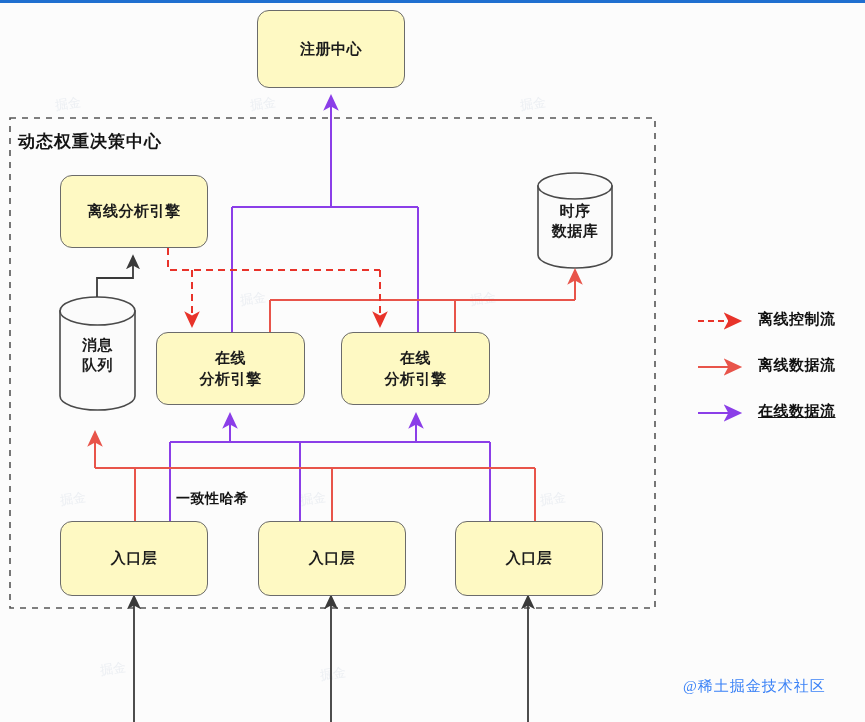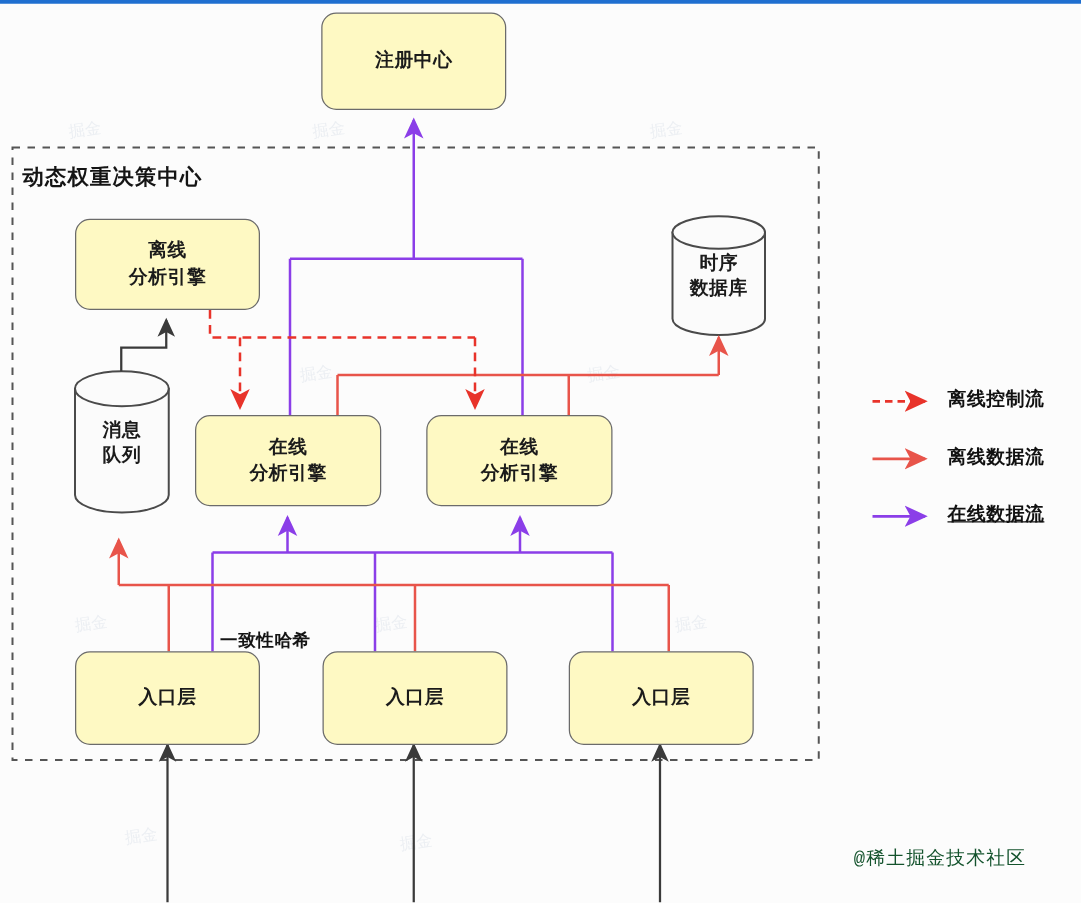--- a/index.html
+++ b/index.html
@@ -11,22 +11,22 @@
         justify-content:center;text-align:center;color:#1b1b1b;
         font-size:15px;font-weight:600;line-height:1.35;letter-spacing:.5px;}
   .rbox{border:1.6px solid #6b6b6b;border-radius:12px;background:#fef9c3;}
   .cyl-label{position:absolute;display:flex;align-items:center;justify-content:center;
              text-align:center;font-size:15px;font-weight:600;color:#1b1b1b;line-height:1.35;
              letter-spacing:.5px;}
   .zone-title{position:absolute;font-size:17px;font-weight:700;color:#141414;letter-spacing:1px;}
   .edge-label{position:absolute;font-size:14px;font-weight:600;color:#141414;letter-spacing:.5px;}
   .legend-row{position:absolute;display:flex;align-items:center;}
   .legend-text{font-size:15px;font-weight:700;color:#111;letter-spacing:.5px;margin-left:12px;}
-  .watermark{position:absolute;font-size:15px;color:#14532d;letter-spacing:1px;
-             font-family:Liberation Mono, monospace;}
+  .watermark{position:absolute;font-size:15px;color:#3b82f6;letter-spacing:1px;
+             font-family:Liberation Serif, serif;}
   .wm-bg{position:absolute;color:#eceff3;font-size:13px;transform:rotate(-8deg);
          font-family:"Liberation Serif",serif;user-select:none;}
   .topbar{position:absolute;left:0;top:0;width:865px;height:3px;background:#1f6fd0;}
 </style>
 </head>
 <body>
 
 <div id="stage">
 
   <div class="topbar"></div>
@@ -108,21 +108,21 @@
     <path d="M698,367 L740,367" fill="none" stroke="#e8544a" stroke-width="2.2" marker-end="url(#arrRed)"></path>
     <path d="M698,413 L740,413" fill="none" stroke="#8b3ee8" stroke-width="2.2" marker-end="url(#arrPurple)"></path>
   </svg>
 
   <div class="node rbox" style="left:257px;top:10px;width:148px;height:78px;">
     <span>注册中心</span>
   </div>
 
   <div class="zone-title" style="left:18px;top:130px;">动态权重决策中心</div>
 
-  <div class="node rbox" style="left:60px;top:175px;width:148px;height:73px;flex-direction:column;">
+  <div class="node rbox" style="left:60px;top:175px;width:148px;height:73px;flex-direction:row;">
     <span>离线</span>
     <span>分析引擎</span>
   </div>
 
   <div class="cyl-label" style="left:60px;top:325px;width:75px;height:60px;flex-direction:column;">
     <span>消息</span>
     <span>队列</span>
   </div>
 
   <div class="cyl-label" style="left:538px;top:196px;width:74px;height:50px;flex-direction:column;text-align:center;">
@@ -133,21 +133,21 @@
   <div class="node rbox" style="left:156px;top:332px;width:149px;height:73px;flex-direction:column;">
     <span>在线</span>
     <span>分析引擎</span>
   </div>
 
   <div class="node rbox" style="left:341px;top:332px;width:149px;height:73px;flex-direction:column;">
     <span>在线</span>
     <span>分析引擎</span>
   </div>
 
-  <div class="edge-label" style="left:176px;top:490px;margin-top:14px;">一致性哈希</div>
+  <div class="edge-label" style="left:176px;top:490px;">一致性哈希</div>
 
   <div class="node rbox" style="left:60px;top:521px;width:148px;height:75px;">
     <span>入口层</span>
   </div>
   <div class="node rbox" style="left:258px;top:521px;width:148px;height:75px;">
     <span>入口层</span>
   </div>
   <div class="node rbox" style="left:455px;top:521px;width:148px;height:75px;">
     <span>入口层</span>
   </div>

